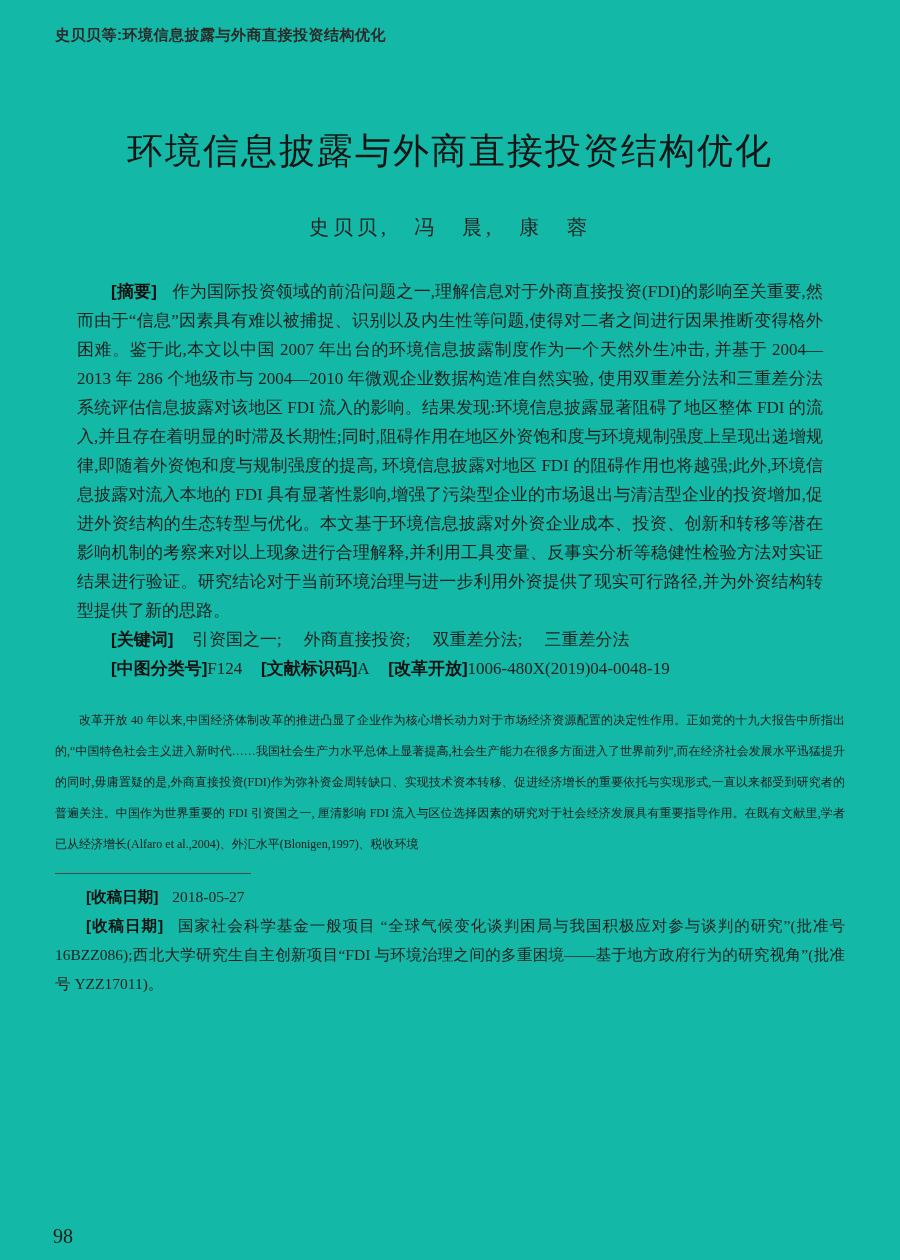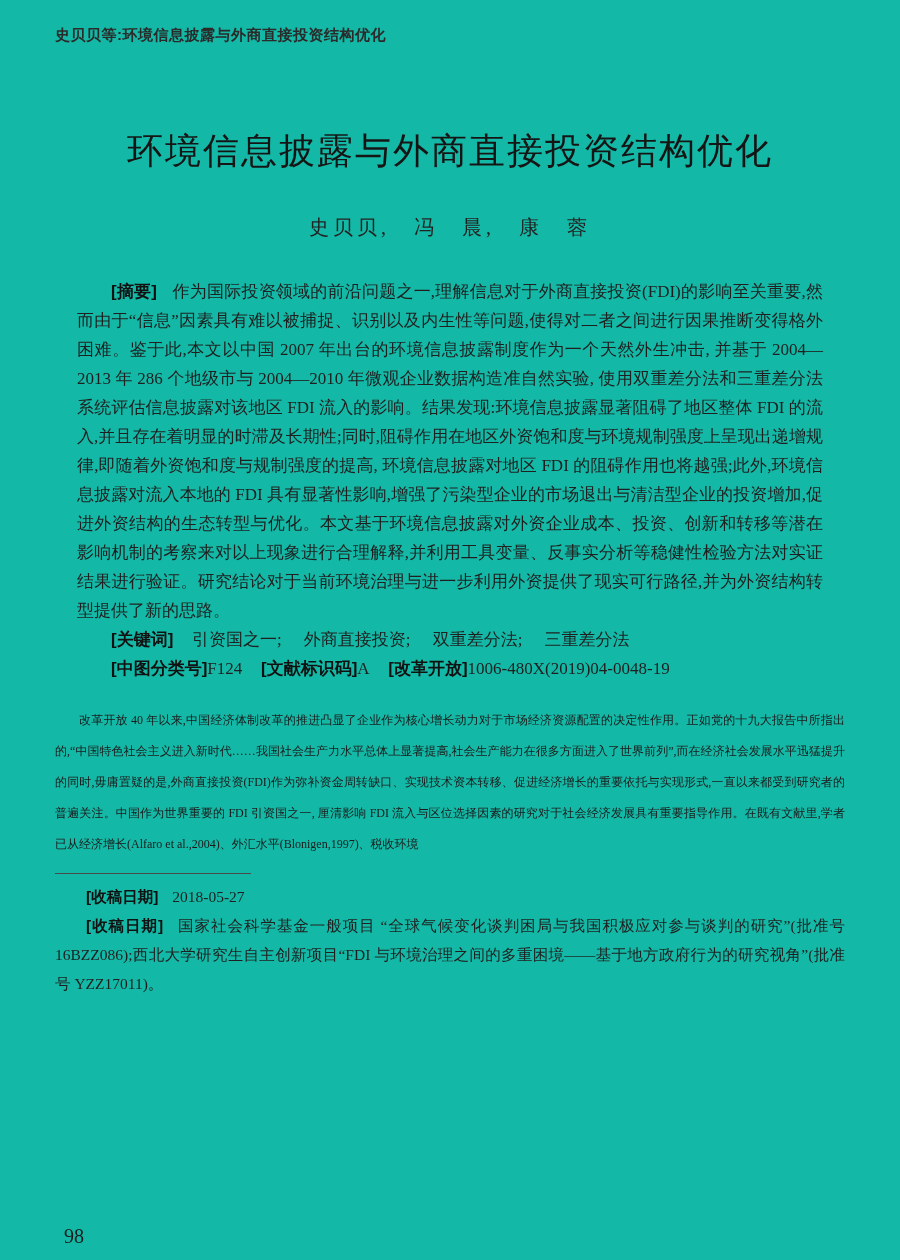--- a/index.html
+++ b/index.html
@@ -85,21 +85,21 @@
     margin-top: 8px;
     font-size: 15.5px;
     line-height: 29px;
     text-align: justify;
     color: #1f1f1f;
   }
   .footnotes p { margin: 0; text-indent: 2em; }
   .fn-label { margin-right: 0.9em; }
   .page-number {
     position: absolute;
-    left: 64px;
+    left: 53px;
     bottom: 12px;
     font-size: 20px;
     color: #1b1b1b;
   }
 </style>
 </head>
 <body>
 
 <div class="page">
 

